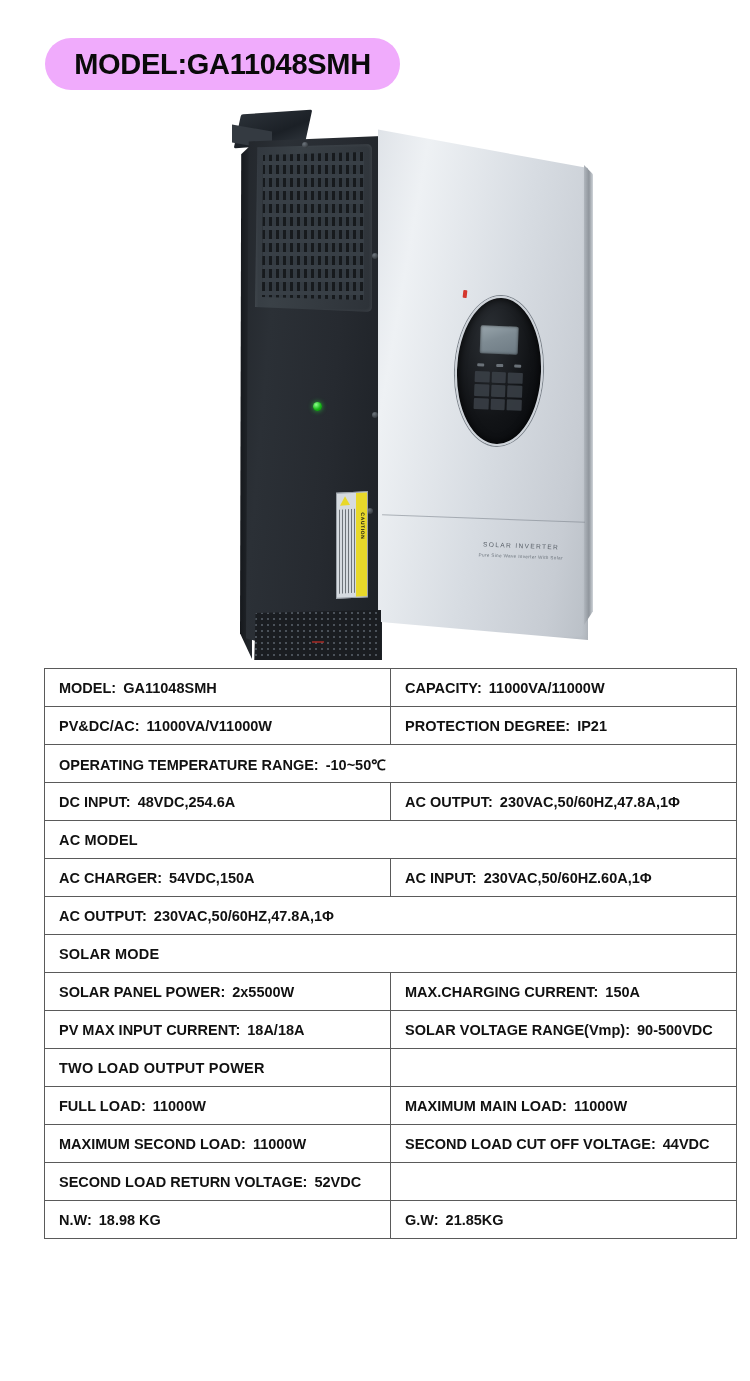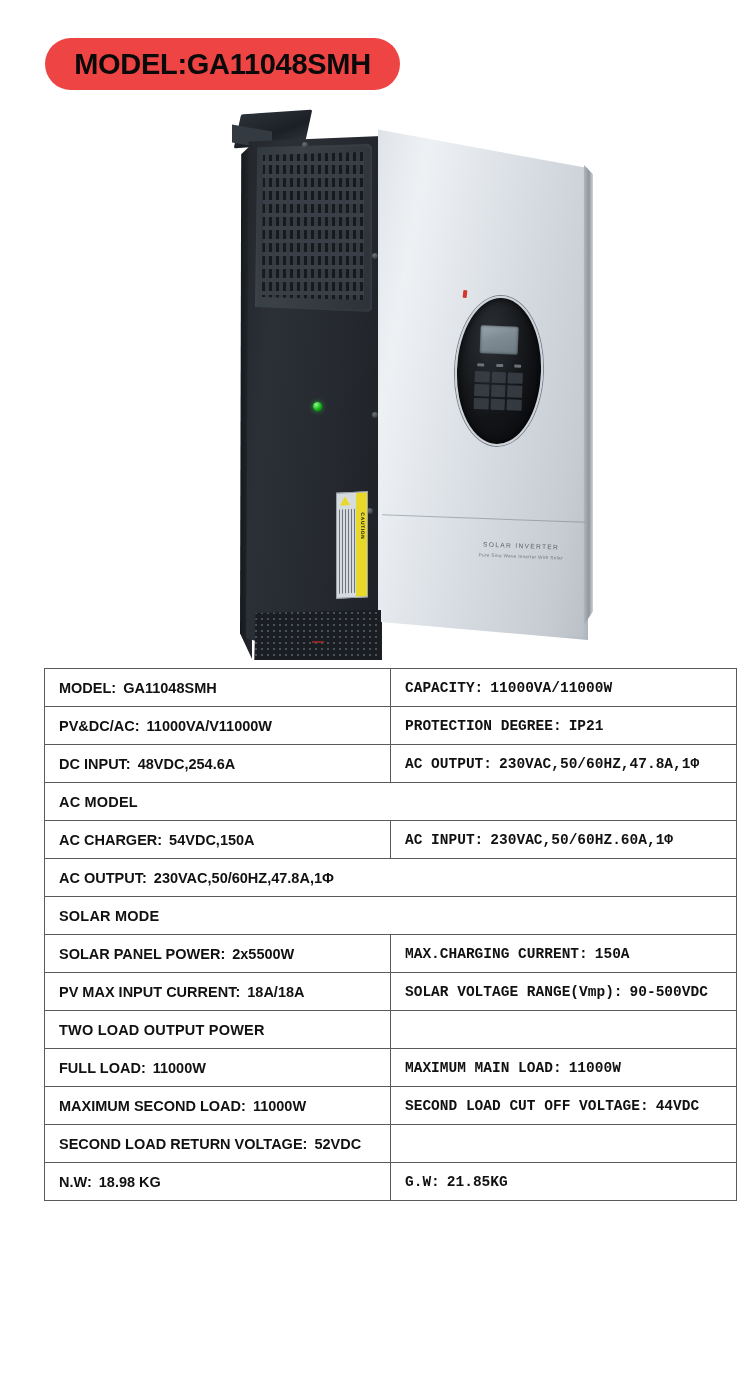--- a/index.html
+++ b/index.html
@@ -16,21 +16,21 @@
     overflow: hidden;
   }
 
   
   #title-pill {
     position: absolute;
     left: 45px;
     top: 38px;
     width: 355px;
     height: 52px;
-    background: #ef4444;
+    background: #f0abfc;
     border-radius: 26px;
     display: flex;
     align-items: center;
     justify-content: center;
   }
   #title-pill .title-text {
     font-size: 29px;
     font-weight: bold;
     color: #0a0a0a;
     letter-spacing: -0.3px;
@@ -361,21 +361,21 @@
     padding: 0 0 0 14px;
     font-size: 14.5px;
     font-weight: bold;
     color: #111;
     vertical-align: middle;
     font-family: "Liberation Sans", sans-serif;
     white-space: nowrap;
     overflow: hidden;
   }
   #spec-table td.col-left  { width: 331px; margin-top: 40px; }
-  #spec-table td.col-right { width: 331px; font-family: Liberation Mono, monospace; }
+  #spec-table td.col-right { width: 331px; }
   #spec-table td.section {
     font-weight: bold;
     letter-spacing: 0.2px;
   }
   .sp { display: inline-block; width: 7px; }
 </style>
 </head>
 <body>
 
 <div id="title-pill">
@@ -448,20 +448,23 @@
   <tbody>
       <tr>
         <td class="col-left">MODEL:<span class="sp"></span>GA11048SMH</td>
         <td class="col-right">CAPACITY:<span class="sp"></span>11000VA/11000W</td>
       </tr>
       <tr>
         <td class="col-left">PV&amp;DC/AC:<span class="sp"></span>11000VA/V11000W</td>
         <td class="col-right">PROTECTION DEGREE:<span class="sp"></span>IP21</td>
       </tr>
       <tr>
+        <td class="col-left" colspan="2">OPERATING TEMPERATURE RANGE:<span class="sp"></span>-10~50℃</td>
+      </tr>
+      <tr>
         <td class="col-left">DC INPUT:<span class="sp"></span>48VDC,254.6A</td>
         <td class="col-right">AC OUTPUT:<span class="sp"></span>230VAC,50/60HZ,47.8A,1Φ</td>
       </tr>
       <tr>
         <td class="col-left section" colspan="2">AC MODEL</td>
       </tr>
       <tr>
         <td class="col-left">AC CHARGER:<span class="sp"></span>54VDC,150A</td>
         <td class="col-right">AC INPUT:<span class="sp"></span>230VAC,50/60HZ.60A,1Φ</td>
       </tr>

